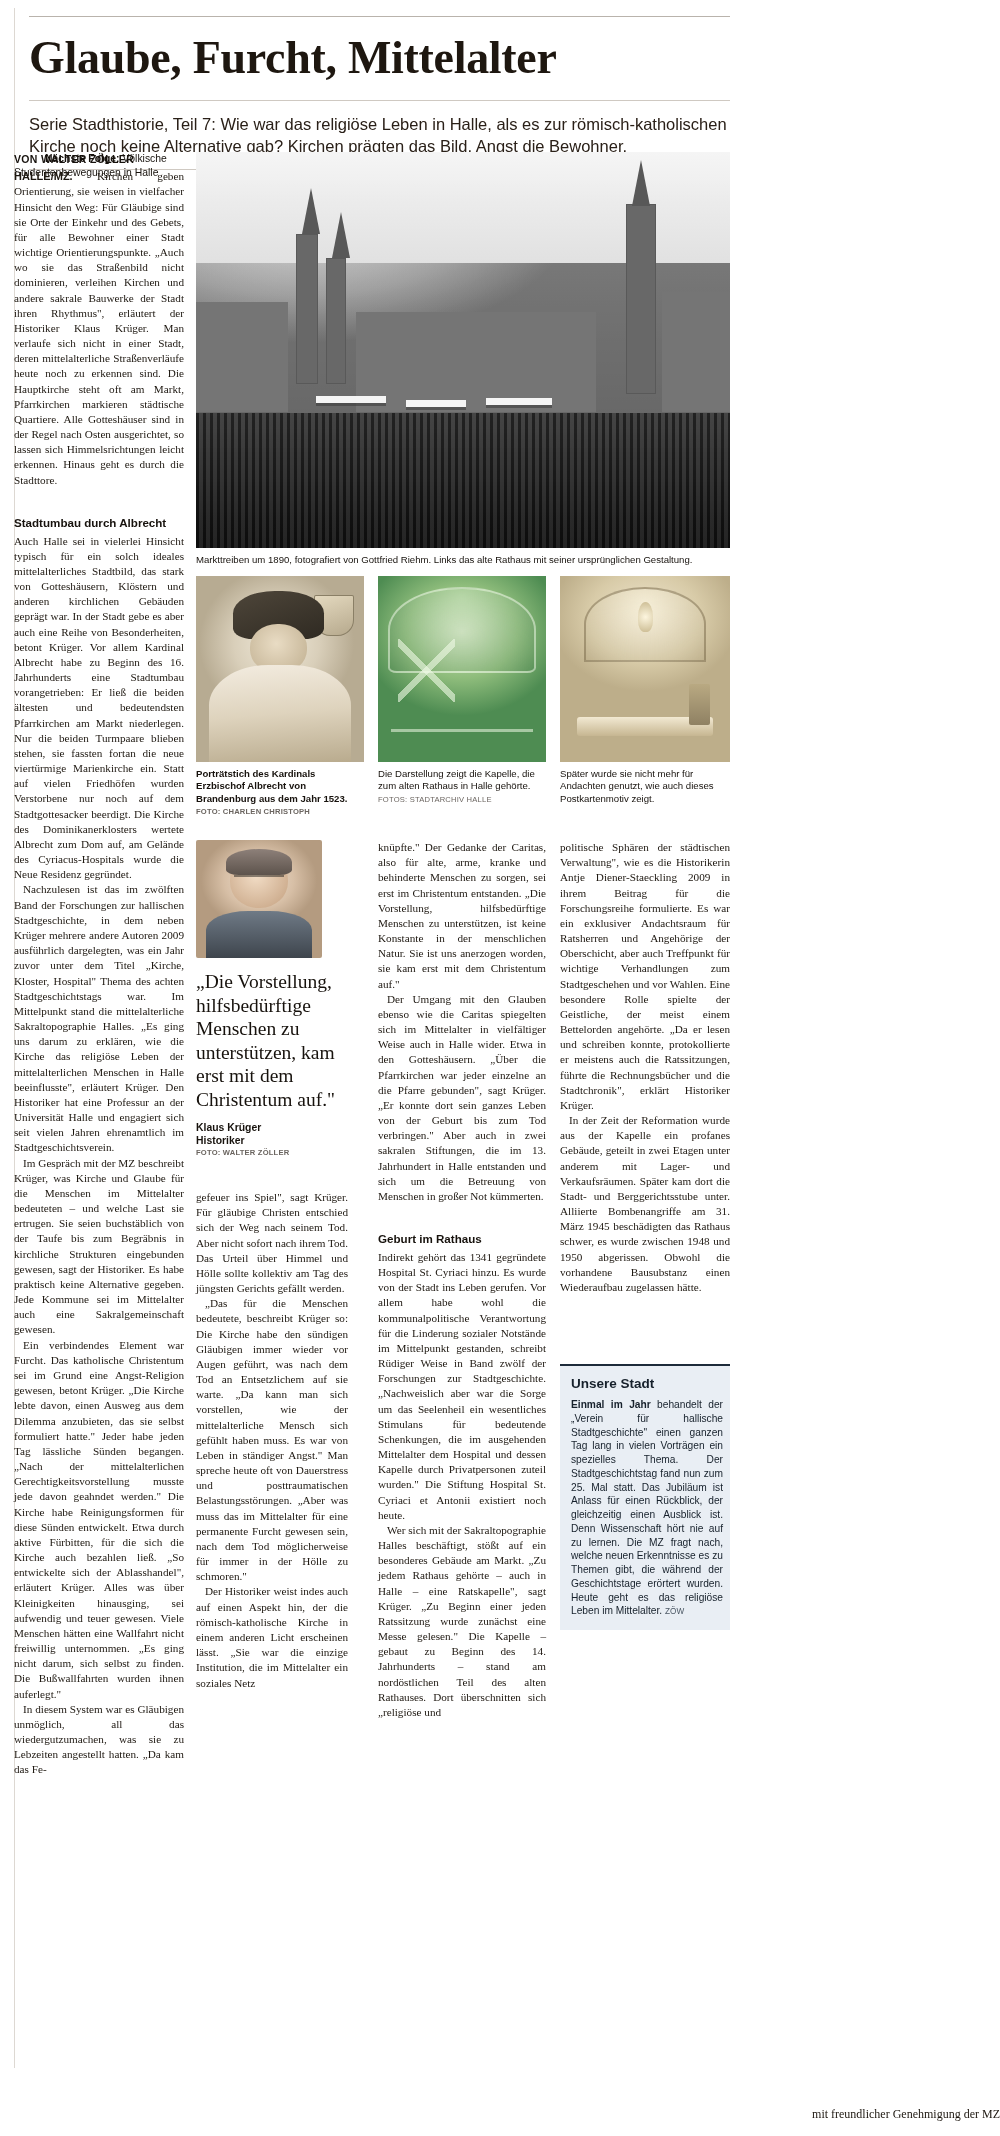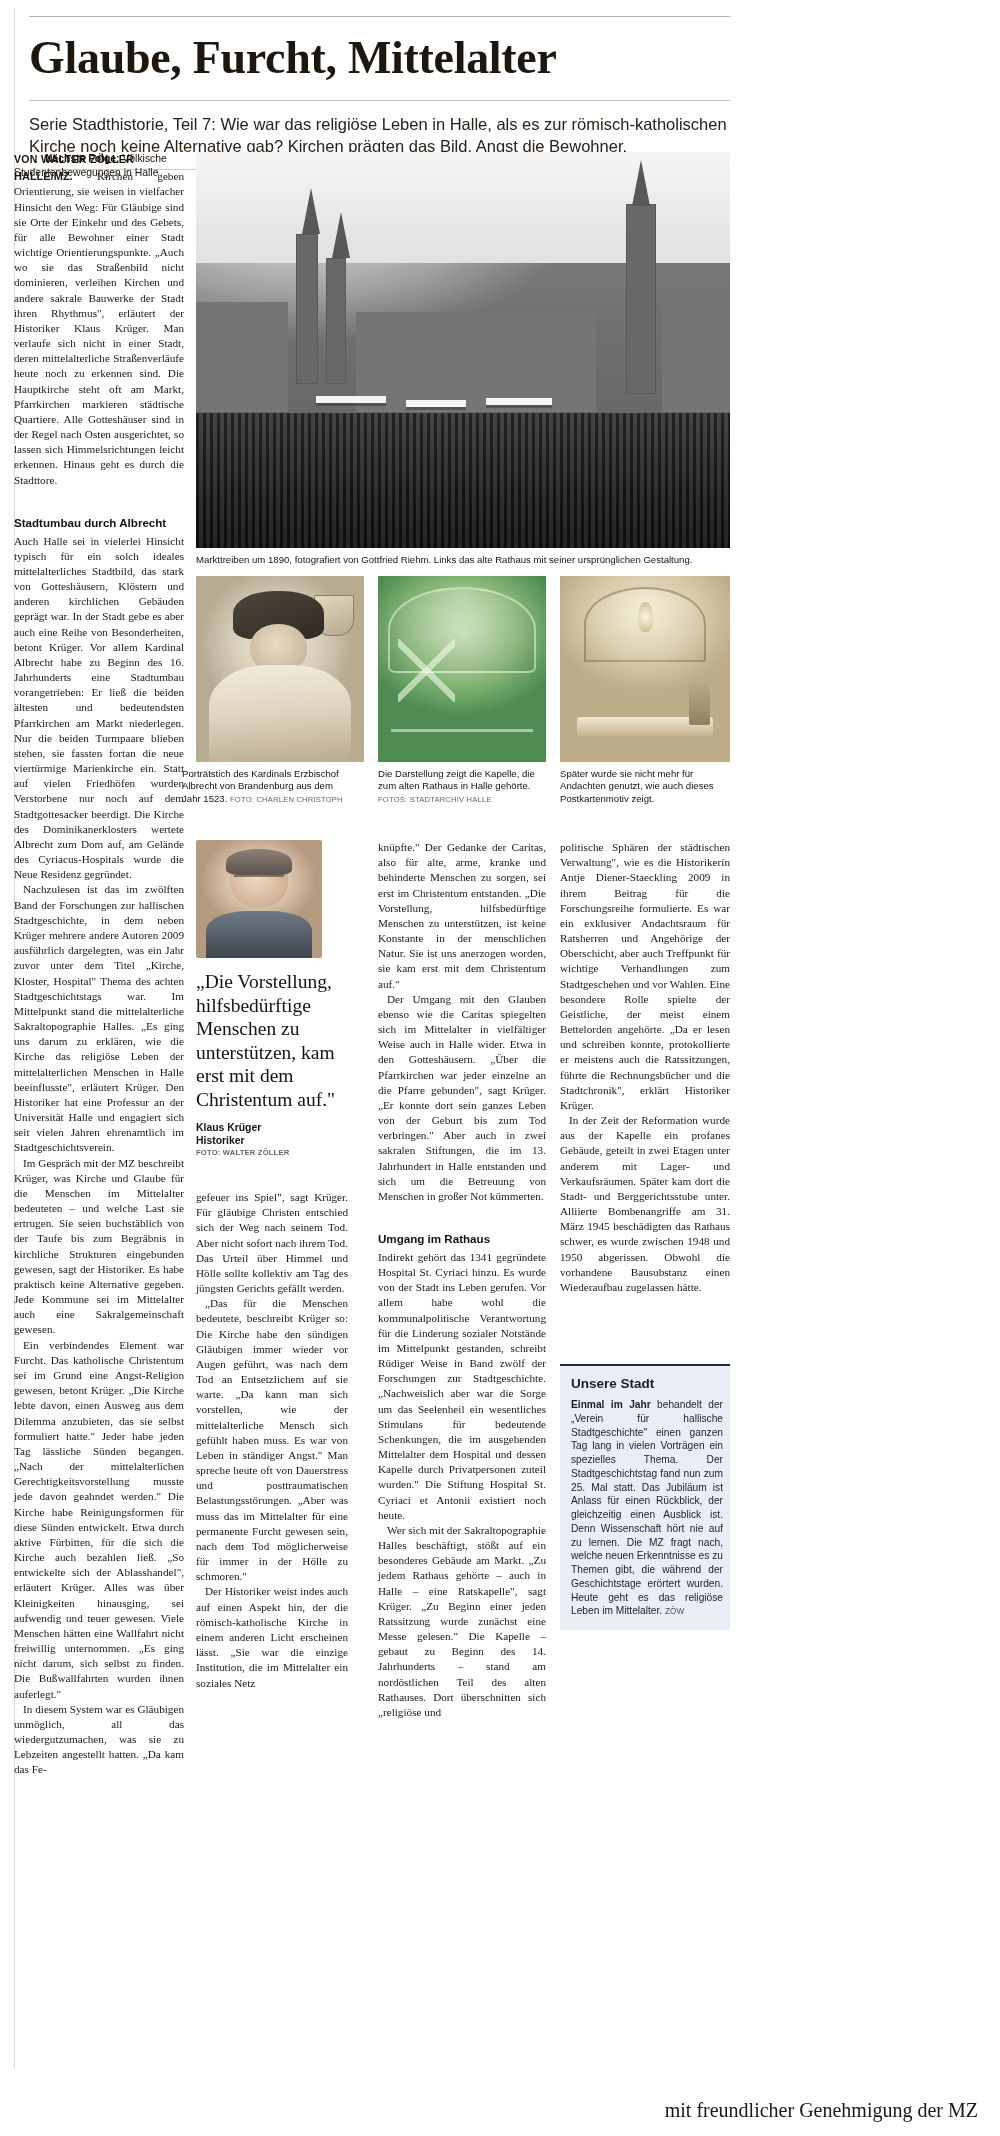--- a/index.html
+++ b/index.html
@@ -255,23 +255,22 @@
     text-align:justify;
     color:#16202b;
   }
   .infobox .lead { font-weight:bold; }
   .infobox .sig { font-size:8.2px; color:#4a5663; }
 
   .footer {
     position:absolute;
     left:0; right:0; bottom:14px;
     text-align:right;
-    padding-right:22px;
-    font-family:"Liberation Serif", serif;
-    font-size:20px;
+    font-family:"Liberation Serif", serif;
+    font-size:12px;
     color:#1d1710;
   }
 </style>
 </head>
 <body>
 
 <div class="page">
   <div class="sheet">
 
     <div class="rule-top"></div>
@@ -311,21 +310,21 @@
       <div class="mp-crowd"></div>
     </div>
     <div class="cap" style="left:182px; top:402px; width:534px;">Markttreiben um 1890, fotografiert von Gottfried Riehm. Links das alte Rathaus mit seiner ursprünglichen Gestaltung.</div>
 
     <div class="photo p2" style="left:182px; top:424px; width:168px; height:186px;">
       <div class="p2-shield"></div>
       <div class="p2-hat"></div>
       <div class="p2-face"></div>
       <div class="p2-robe"></div>
     </div>
-    <div class="cap" style="left:168px; top:616px; width:168px;">
+    <div class="cap" style="left:182px; top:616px; width:168px;font-weight:bold;">
       <span>Porträtstich des Kardinals Erzbischof Albrecht von Brandenburg aus dem Jahr 1523.</span>
       <span class="credit">FOTO: CHARLEN CHRISTOPH</span>
     </div>
 
     <div class="photo p3" style="left:364px; top:424px; width:168px; height:186px;">
       <div class="p3-vault"></div>
       <div class="p3-x"></div>
       <div class="p3-rail"></div>
     </div>
     <div class="cap" style="left:364px; top:616px; width:168px;">
@@ -359,21 +358,21 @@
 
     <div class="col" style="left:182px; top:1038px; width:152px;">
       <p>gefeuer ins Spiel", sagt Krüger. Für gläubige Christen entschied sich der Weg nach seinem Tod. Aber nicht sofort nach ihrem Tod. Das Urteil über Himmel und Hölle sollte kollektiv am Tag des jüngsten Gerichts gefällt werden.</p>
       <p>„Das für die Menschen bedeutete, beschreibt Krüger so: Die Kirche habe den sündigen Gläubigen immer wieder vor Augen geführt, was nach dem Tod an Entsetzlichem auf sie warte. „Da kann man sich vorstellen, wie der mittelalterliche Mensch sich gefühlt haben muss. Es war von Leben in ständiger Angst." Man spreche heute oft von Dauerstress und posttraumatischen Belastungsstörungen. „Aber was muss das im Mittelalter für eine permanente Furcht gewesen sein, nach dem Tod möglicherweise für immer in der Hölle zu schmoren."</p>
       <p>Der Historiker weist indes auch auf einen Aspekt hin, der die römisch-katholische Kirche in einem anderen Licht erscheinen lässt. „Sie war die einzige Institution, die im Mittelalter ein soziales Netz</p>
     </div>
 
     <div class="col" style="left:364px; top:688px; width:168px;">
       <p>knüpfte." Der Gedanke der Caritas, also für alte, arme, kranke und behinderte Menschen zu sorgen, sei erst im Christentum entstanden. „Die Vorstellung, hilfsbedürftige Menschen zu unterstützen, ist keine Konstante in der menschlichen Natur. Sie ist uns anerzogen worden, sie kam erst mit dem Christentum auf."</p>
       <p>Der Umgang mit den Glauben ebenso wie die Caritas spiegelten sich im Mittelalter in vielfältiger Weise auch in Halle wider. Etwa in den Gotteshäusern. „Über die Pfarrkirchen war jeder einzelne an die Pfarre gebunden", sagt Krüger. „Er konnte dort sein ganzes Leben von der Geburt bis zum Tod verbringen." Aber auch in zwei sakralen Stiftungen, die im 13. Jahrhundert in Halle entstanden und sich um die Betreuung von Menschen in großer Not kümmerten.</p>
-      <div class="subhd">Umgang im Rathaus</div>
+      <div class="subhd">Geburt im Rathaus</div>
       <p>Indirekt gehört das 1341 gegründete Hospital St. Cyriaci hinzu. Es wurde von der Stadt ins Leben gerufen. Vor allem habe wohl die kommunalpolitische Verantwortung für die Linderung sozialer Notstände im Mittelpunkt gestanden, schreibt Rüdiger Weise in Band zwölf der Forschungen zur Stadtgeschichte. „Nachweislich aber war die Sorge um das Seelenheil ein wesentliches Stimulans für bedeutende Schenkungen, die im ausgehenden Mittelalter dem Hospital und dessen Kapelle durch Privatpersonen zuteil wurden." Die Stiftung Hospital St. Cyriaci et Antonii existiert noch heute.</p>
       <p>Wer sich mit der Sakraltopographie Halles beschäftigt, stößt auf ein besonderes Gebäude am Markt. „Zu jedem Rathaus gehörte – auch in Halle – eine Ratskapelle", sagt Krüger. „Zu Beginn einer jeden Ratssitzung wurde zunächst eine Messe gelesen." Die Kapelle – gebaut zu Beginn des 14. Jahrhunderts – stand am nordöstlichen Teil des alten Rathauses. Dort überschnitten sich „religiöse und</p>
     </div>
 
     <div class="col" style="left:546px; top:688px; width:170px;">
       <p>politische Sphären der städtischen Verwaltung", wie es die Historikerin Antje Diener-Staeckling 2009 in ihrem Beitrag für die Forschungsreihe formulierte. Es war ein exklusiver Andachtsraum für Ratsherren und Angehörige der Oberschicht, aber auch Treffpunkt für wichtige Verhandlungen zum Stadtgeschehen und vor Wahlen. Eine besondere Rolle spielte der Geistliche, der meist einem Bettelorden angehörte. „Da er lesen und schreiben konnte, protokollierte er meistens auch die Ratssitzungen, führte die Rechnungsbücher und die Stadtchronik", erklärt Historiker Krüger.</p>
       <p>In der Zeit der Reformation wurde aus der Kapelle ein profanes Gebäude, geteilt in zwei Etagen unter anderem mit Lager- und Verkaufsräumen. Später kam dort die Stadt- und Berggerichtsstube unter. Alliierte Bombenangriffe am 31. März 1945 beschädigten das Rathaus schwer, es wurde zwischen 1948 und 1950 abgerissen. Obwohl die vorhandene Bausubstanz einen Wiederaufbau zugelassen hätte.</p>
     </div>
 
     <div class="nextline" style="left:546px; top:1148px; width:170px;">

